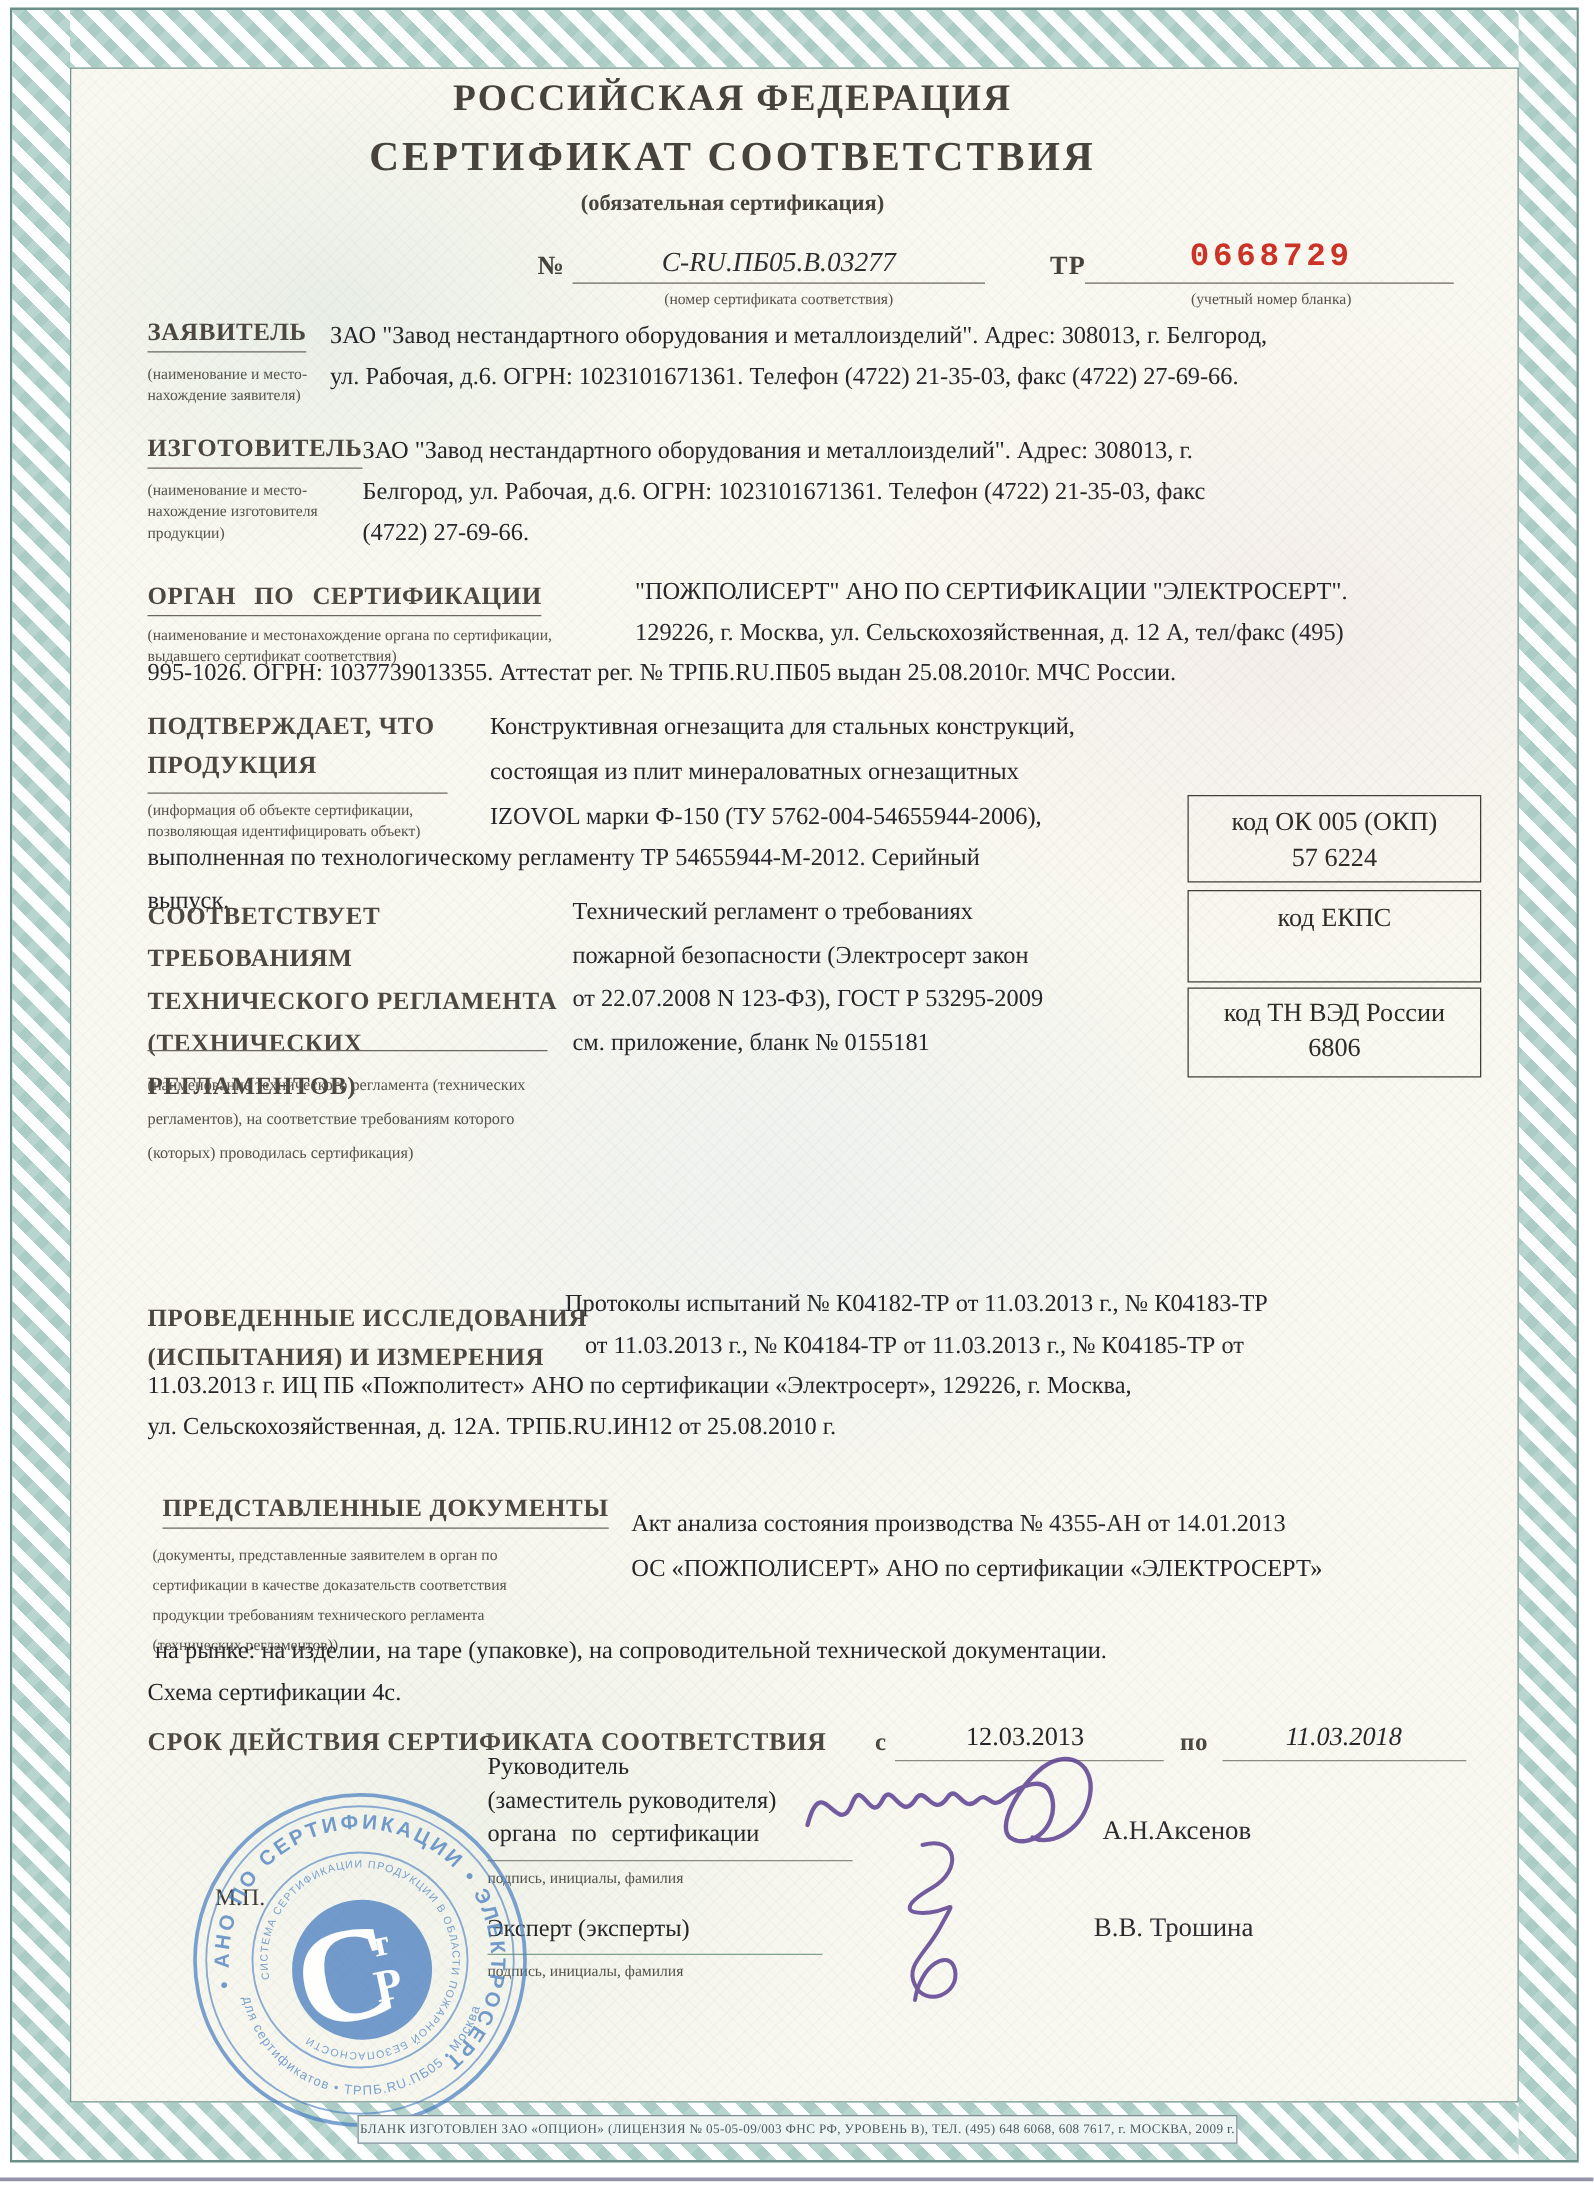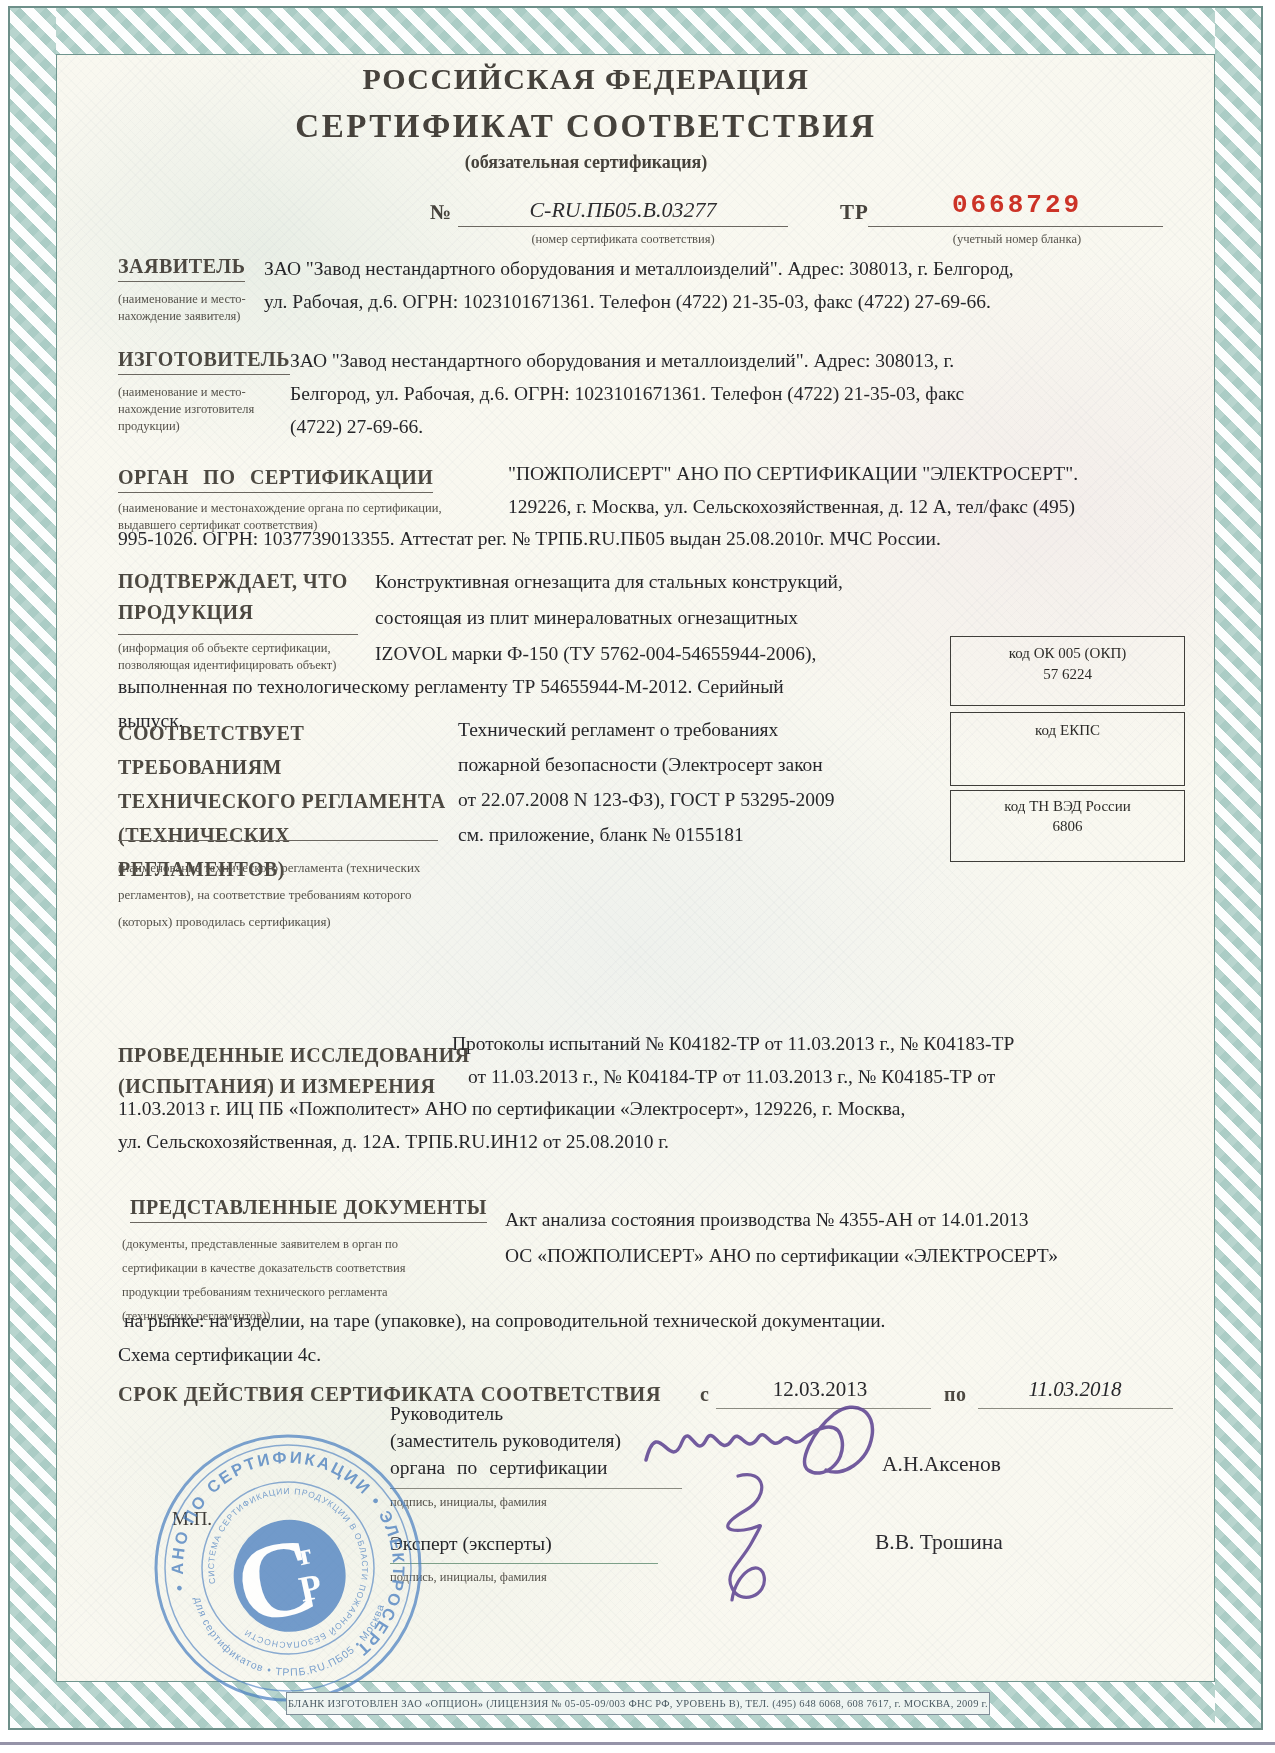--- a/index.html
+++ b/index.html
@@ -32,21 +32,21 @@
   .hdr{font-weight:bold;color:#46423c;}
   .cap{font-size:12.5px;color:#55524b;line-height:17px;}
   .body-t{font-size:19.5px;color:#26262a;}
   .lbl{font-weight:bold;font-size:20px;color:#4c4841;letter-spacing:.5px;}
   .u{display:inline-block;border-bottom:1.5px solid #6b6760;padding-bottom:3px;}
   .rule{position:absolute;height:0;border-bottom:1.5px solid #6b6760;}
   .center{text-align:center;}
   .red-num{font-family:"Liberation Mono", monospace;font-weight:bold;color:#cc3327;
         font-size:26px;letter-spacing:3px;}
   .codebox{position:absolute;left:950px;width:235px;border:1.5px solid #3f3e3a;
-        box-sizing:border-box;text-align:center;font-size:15px;color:#2c2b28;}
+        box-sizing:border-box;text-align:center;font-size:21px;color:#2c2b28;}
   .sig-svg{position:absolute;pointer-events:none;}
   .stamp-wrap{position:absolute;left:148px;top:1428px;width:280px;height:280px;
         transform:rotate(-12deg);opacity:.9;}
   .fineprint{position:absolute;left:286px;top:1692px;width:702px;height:21px;line-height:21px;
         background:#eef4f1;border:1px solid #7f8d98;font-size:10.5px;color:#4a5a62;
         text-align:center;letter-spacing:.3px;white-space:nowrap;overflow:hidden;}
 </style>
 </head>
 <body>
 
@@ -106,21 +106,21 @@
 
   <div class="abs lbl" style="left:118px;top:566px;line-height:31px;">
     <div>ПОДТВЕРЖДАЕТ, ЧТО</div>
     <div>ПРОДУКЦИЯ</div>
   </div>
   <div class="rule" style="left:118px;top:634px;width:240px;"></div>
   <div class="abs cap" style="left:118px;top:640px;">
     <div>(информация об объекте сертификации,</div>
     <div>позволяющая идентифицировать объект)</div>
   </div>
-  <div class="abs body-t" style="left:375px;top:564px;width:560px;line-height:36px;">
+  <div class="abs body-t" style="left:392px;top:564px;width:560px;line-height:36px;">
     <div>Конструктивная огнезащита для стальных конструкций,</div>
     <div>состоящая из плит минераловатных огнезащитных</div>
     <div>IZOVOL марки Ф-150 (ТУ 5762-004-54655944-2006),</div>
   </div>
   <div class="abs body-t" style="left:118px;top:676px;width:820px;">выполненная по технологическому регламенту ТР 54655944-М-2012. Серийный</div>
   <div class="abs body-t" style="left:118px;top:710px;width:300px;">выпуск.</div>
 
   <div class="codebox" style="top:636px;height:70px;">
     <div style="margin-top:8px;">код ОК 005 (ОКП)</div>
     <div style="margin-top:4px;">57 6224</div>

